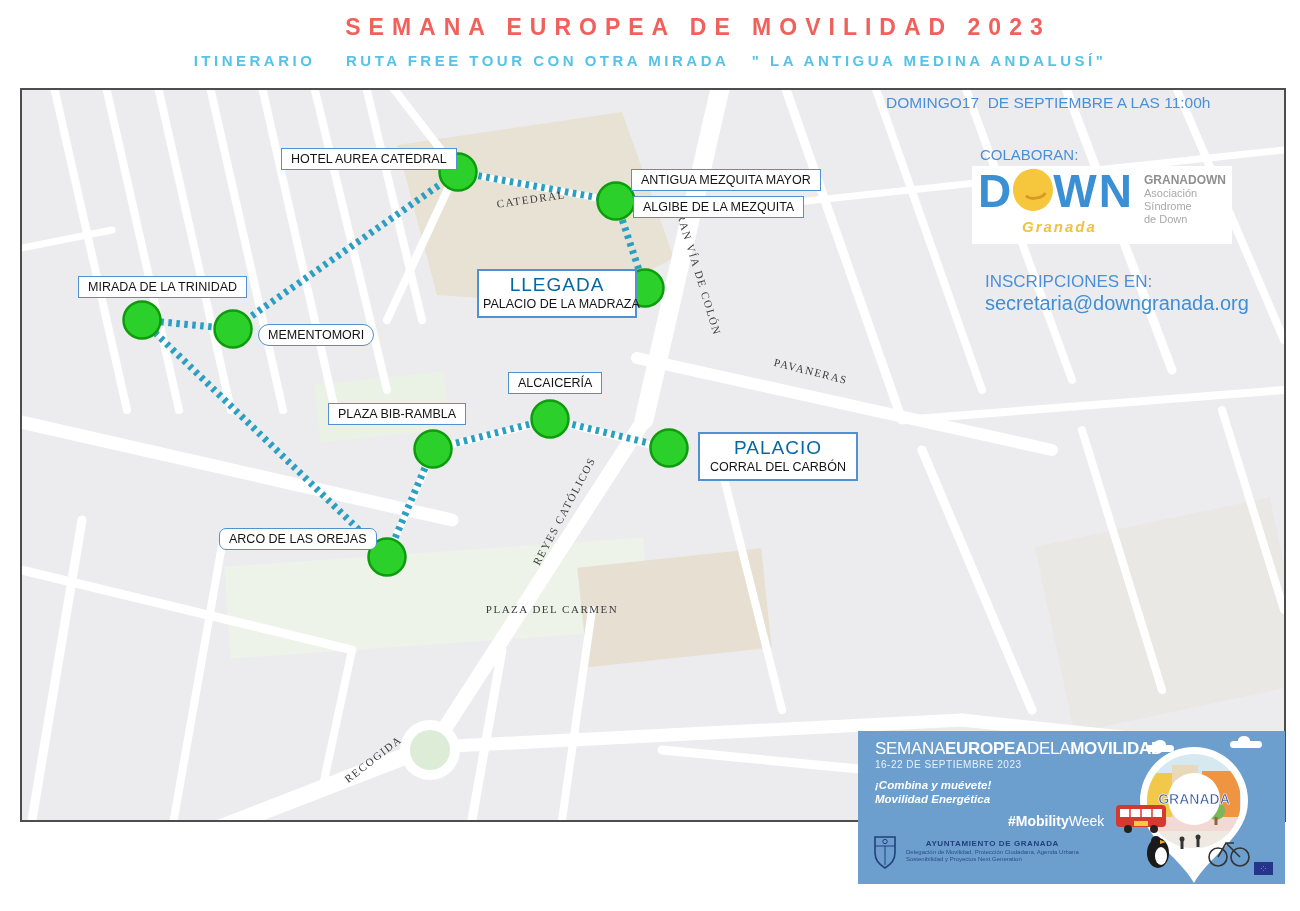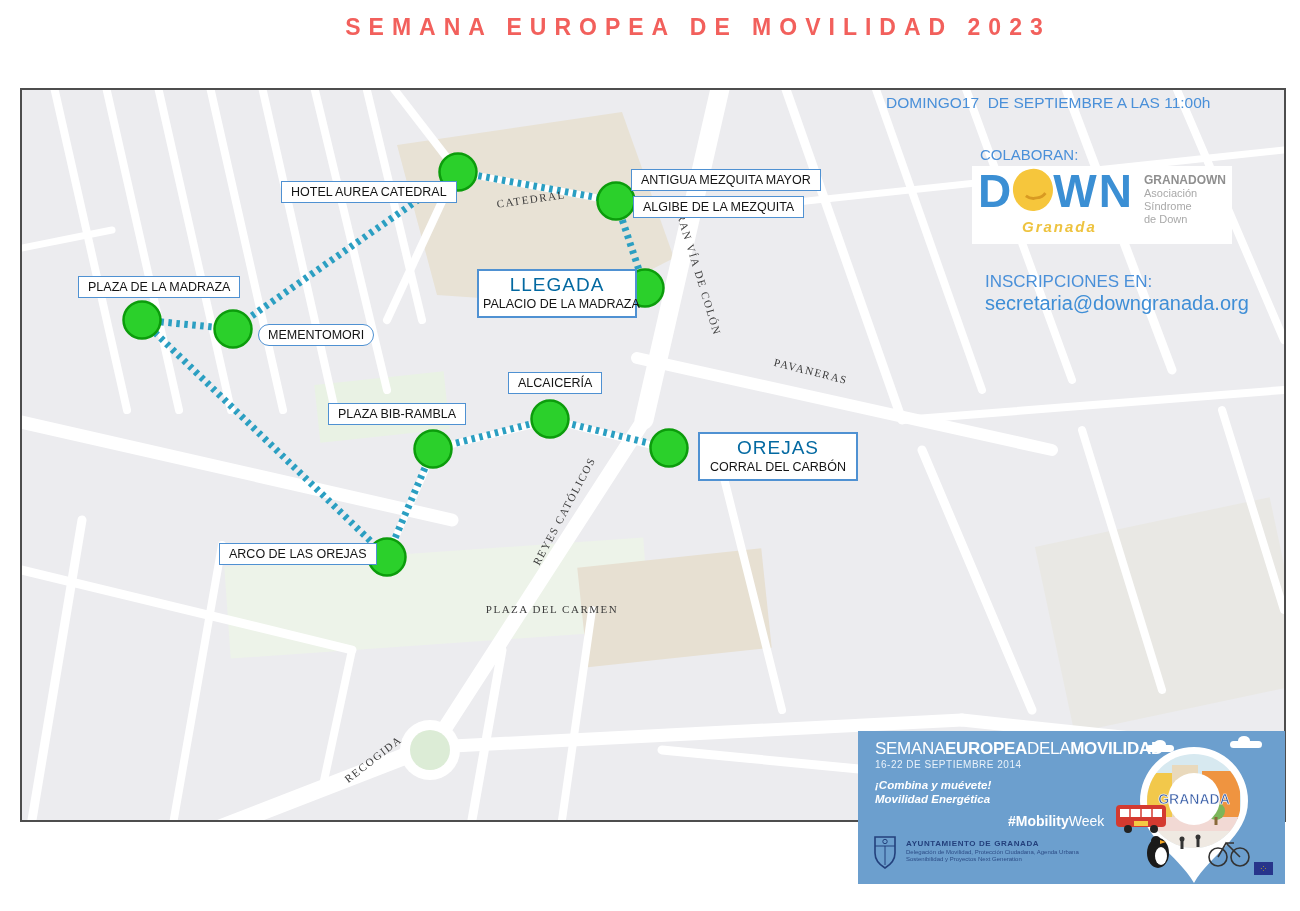--- a/index.html
+++ b/index.html
@@ -51,35 +51,36 @@
   
   #banner{position:absolute;left:858px;top:731px;width:427px;height:153px;background:#6c9fce;
     z-index:10;overflow:hidden;}
   .bn-title{position:absolute;left:17px;top:8px;color:#ffffff;font-size:17px;letter-spacing:-0.3px;}
   .bn-title b{font-weight:bold;}
   .bn-dates{position:absolute;left:17px;top:28px;color:#e8f1fa;font-size:10px;letter-spacing:0.5px;}
   .bn-tag{position:absolute;left:17px;color:#ffffff;font-size:11.5px;font-weight:bold;font-style:italic;}
   .bn-hash{position:absolute;left:150px;top:82px;color:#ffffff;font-size:14px;}
   .bn-hash b{font-weight:bold;}
   .bn-ayto{position:absolute;left:48px;top:108px;line-height:8px;}
-  .bn-ayto .a1{color:#23407c;font-size:8px;font-weight:bold;letter-spacing:0.6px;line-height:10px;}
+  .bn-ayto .a1{color:#23407c;font-size:8px;font-weight:bold;letter-spacing:0.6px;line-height:10px;text-align:center;}
   .bn-ayto .a2{color:#2c4c86;font-size:6px;line-height:7px;}
   .cloud{position:absolute;background:#ffffff;border-radius:10px;height:7px;z-index:11;}
   .cloud::before{content:"";position:absolute;left:8px;top:-5px;width:12px;height:9px;
     background:#ffffff;border-radius:50% 50% 0 0;}
   .eu-flag{position:absolute;left:396px;top:131px;width:19px;height:13px;background:#27348b;
     display:flex;align-items:center;justify-content:center;}
   .eu-flag span{color:#f7c500;font-size:7px;line-height:7px;}
 </style>
 </head>
 <body>
 
 <div id="page">
 
   <div class="main-title">SEMANA EUROPEA DE MOVILIDAD 2023</div>
+  <div class="sub-title">ITINERARIO    RUTA FREE TOUR CON OTRA MIRADA   " LA ANTIGUA MEDINA ANDALUSÍ"</div>
 
   <div id="map">
     <svg id="map-svg" width="1262" height="730" viewBox="0 0 1262 730" xmlns="http://www.w3.org/2000/svg">
 
       <rect x="0" y="0" width="1262" height="730" fill="#ececef"></rect>
 
       <rect x="205" y="462" width="420" height="92" fill="#edf3e9" transform="rotate(-4 415 508)"></rect>
       <rect x="295" y="288" width="130" height="58" fill="#e9f2e4" transform="rotate(-6 360 317)"></rect>
       <polygon points="375,55 600,22 652,168 560,215 415,205" fill="#e8e2d5"></polygon>
       <rect x="560" y="468" width="185" height="100" fill="#e7e0d2" transform="rotate(-6 650 518)"></rect>
@@ -140,34 +141,34 @@
           <circle cx="623" cy="198" r="18.5" fill="#2bd02b" stroke="#0c9c0c" stroke-width="2.5"></circle>
           <circle cx="120" cy="230" r="18.5" fill="#2bd02b" stroke="#0c9c0c" stroke-width="2.5"></circle>
           <circle cx="211" cy="239" r="18.5" fill="#2bd02b" stroke="#0c9c0c" stroke-width="2.5"></circle>
           <circle cx="528" cy="329" r="18.5" fill="#2bd02b" stroke="#0c9c0c" stroke-width="2.5"></circle>
           <circle cx="411" cy="359" r="18.5" fill="#2bd02b" stroke="#0c9c0c" stroke-width="2.5"></circle>
           <circle cx="647" cy="358" r="18.5" fill="#2bd02b" stroke="#0c9c0c" stroke-width="2.5"></circle>
           <circle cx="365" cy="467" r="18.5" fill="#2bd02b" stroke="#0c9c0c" stroke-width="2.5"></circle>
         </g>
     </svg>
     <div id="labels-layer">
-        <div class="map-label" style="left: 259px; top: 58px; margin-top: 33px;">HOTEL AUREA CATEDRAL</div>
+        <div class="map-label" style="left: 259px; top: 58px;">HOTEL AUREA CATEDRAL</div>
         <div class="map-label" style="left: 609px; top: 79px;">ANTIGUA MEZQUITA MAYOR</div>
         <div class="map-label" style="left: 611px; top: 106px;">ALGIBE DE LA MEZQUITA</div>
-        <div class="map-label" style="left: 56px; top: 186px;">PLAZA DE LA MADRAZA</div>
+        <div class="map-label" style="left: 56px; top: 186px;">MIRADA DE LA TRINIDAD</div>
         <div class="map-label" style="left: 236px; top: 234px; border-radius: 11px;">MEMENTOMORI</div>
         <div class="map-label" style="left: 486px; top: 282px;">ALCAICERÍA</div>
         <div class="map-label" style="left: 306px; top: 313px;">PLAZA BIB-RAMBLA</div>
-        <div class="map-label" style="left: 197px; top: 453px;">ARCO DE LAS OREJAS</div>
+        <div class="map-label" style="left: 197px; top: 438px; border-radius: 7px;">ARCO DE LAS OREJAS</div>
         <div class="map-label-big" style="left: 455px; top: 179px; width: 148px;">
           <div class="big">LLEGADA</div>
           <div class="sub">PALACIO DE LA MADRAZA</div>
         </div>
         <div class="map-label-big" style="left: 676px; top: 342px; width: 148px;">
-          <div class="big">OREJAS</div>
+          <div class="big">PALACIO</div>
           <div class="sub">CORRAL DEL CARBÓN</div>
         </div>
       </div>
     <div id="streets-layer">
         <div class="street-label" style="left: 509px; top: 109px; transform: translate(-50%, -50%) rotate(-8deg);">CATEDRAL</div>
         <div class="street-label" style="left: 676px; top: 180px; transform: translate(-50%, -50%) rotate(73deg);">GRAN VÍA DE COLÓN</div>
         <div class="street-label" style="left: 789px; top: 281px; transform: translate(-50%, -50%) rotate(14deg);">PAVANERAS</div>
         <div class="street-label" style="left: 542px; top: 421px; transform: translate(-50%, -50%) rotate(-62deg);">REYES CATÓLICOS</div>
         <div class="street-label" style="left: 530px; top: 519px; transform: translate(-50%, -50%) rotate(0deg);">PLAZA DEL CARMEN</div>
         <div class="street-label" style="left: 351px; top: 669px; transform: translate(-50%, -50%) rotate(-38deg);">RECOGIDA</div>
@@ -186,21 +187,21 @@
       <div class="ln">Síndrome</div>
       <div class="ln">de Down</div>
     </div>
   </div>
 
   <div class="inscripciones">INSCRIPCIONES EN:</div>
   <div class="email">secretaria@downgranada.org</div>
 
   <div id="banner">
     <div class="bn-title"><span>SEMANA</span><b>EUROPEA</b><span>DELA</span><b>MOVILIDAD</b></div>
-    <div class="bn-dates">16-22 DE SEPTIEMBRE 2014</div>
+    <div class="bn-dates">16-22 DE SEPTIEMBRE 2023</div>
     <div class="bn-tag" style="top:48px">¡Combina y muévete!</div>
     <div class="bn-tag" style="top:62px">Movilidad Energética</div>
     <div class="bn-hash"><b>#Mobility</b><span>Week</span></div>
 
     <svg width="26" height="34" style="position:absolute;left:14px;top:104px" viewBox="0 0 26 34">
       <path d="M3,2 H23 V18 C23,26 18,30 13,33 C8,30 3,26 3,18 Z" fill="none" stroke="#23407c" stroke-width="1.6"></path>
       <line x1="3" y1="11" x2="23" y2="11" stroke="#23407c" stroke-width="1"></line>
       <line x1="13" y1="11" x2="13" y2="30" stroke="#23407c" stroke-width="1"></line>
       <circle cx="13" cy="6.5" r="2.2" fill="none" stroke="#23407c" stroke-width="1"></circle>
     </svg>

